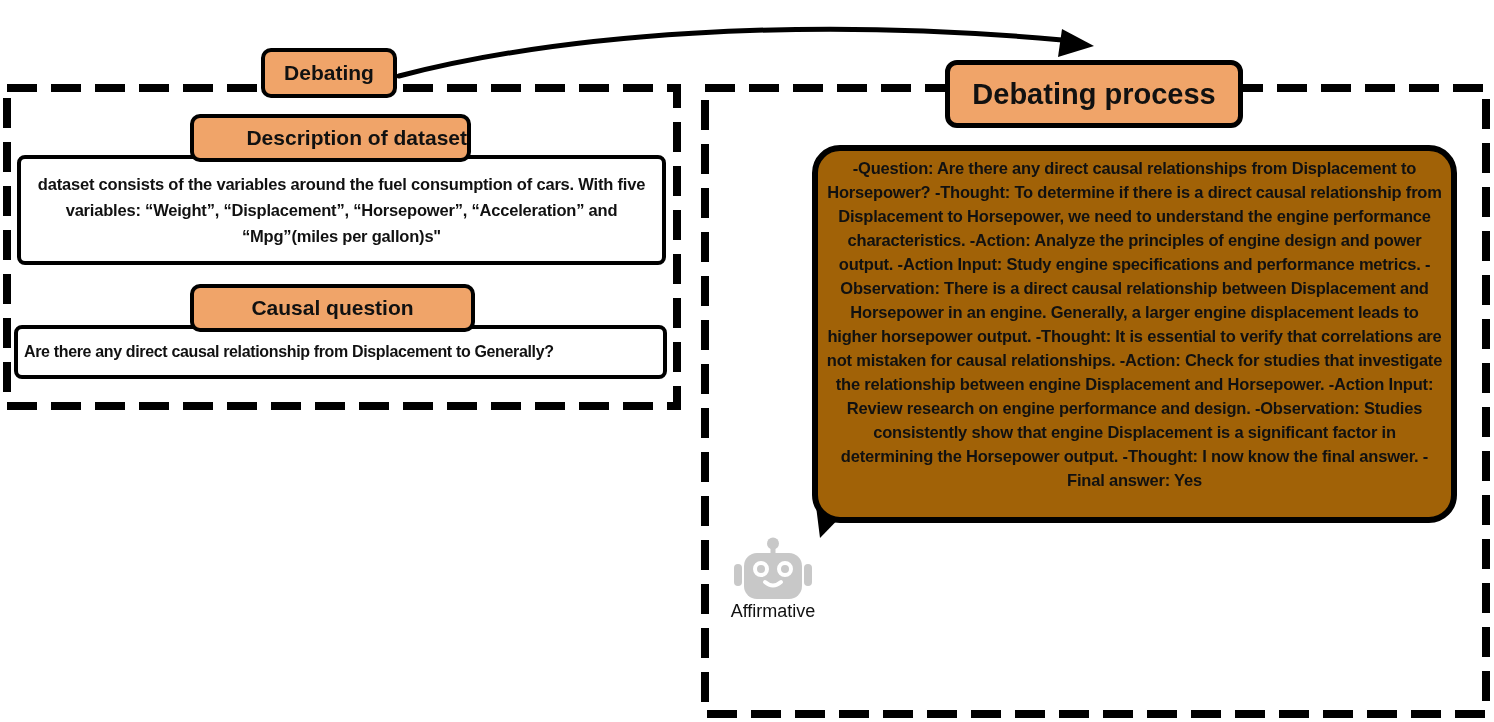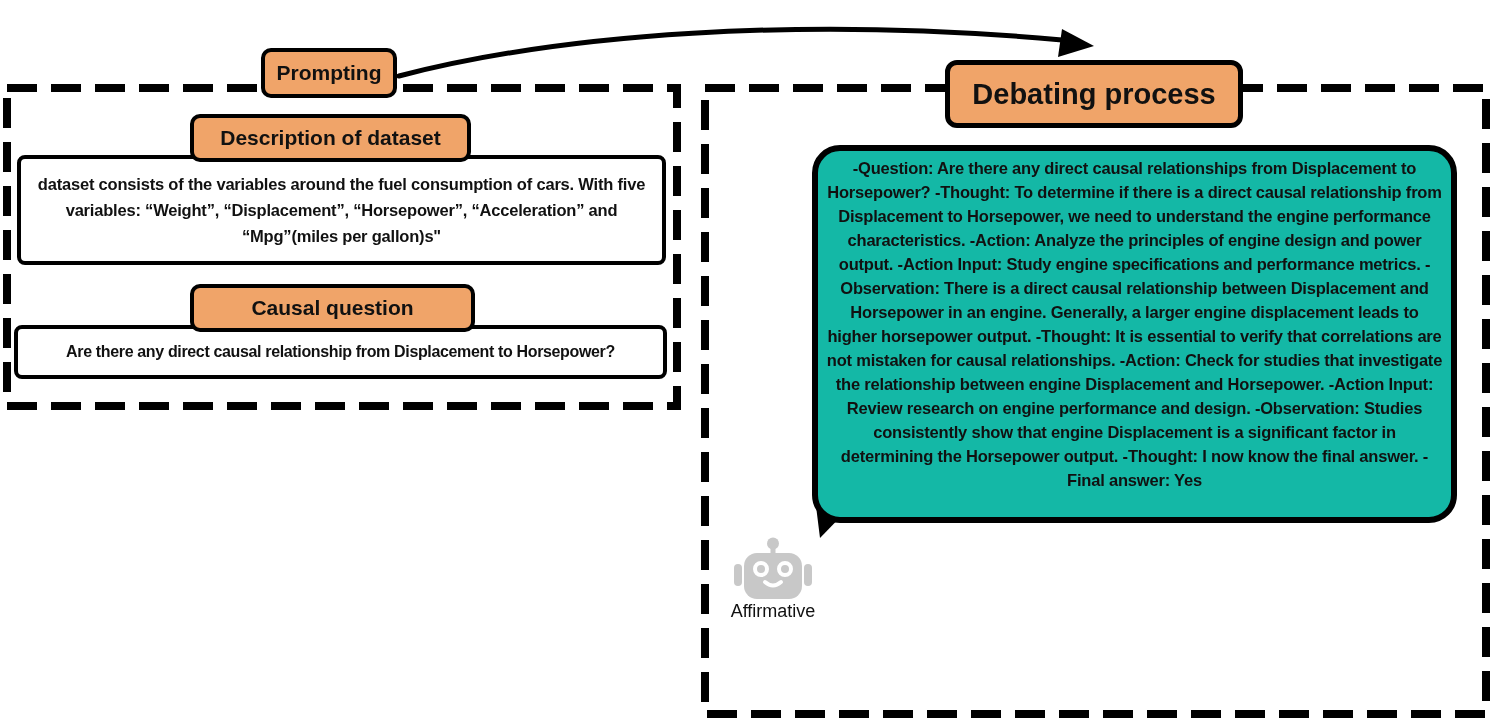--- a/index.html
+++ b/index.html
@@ -40,52 +40,52 @@
     background: var(--accent-orange, #F0A469);
     border: 4px solid var(--line-black, #000);
     border-radius: 10px;
     display: flex; align-items: center; justify-content: center;
     font-weight: 700;
     color: var(--text-black, #111);
     box-sizing: border-box;
     text-align: center;
   }
   .prompting-box   { left: 261px; top: 48px;  width: 136px; height: 50px; font-size: 21px; }
-  .desc-header     { left: 190px; top: 114px; width: 281px; height: 48px; font-size: 21px; }
+  .desc-header     { left: 190px; top: 114px; width: 281px; height: 48px; font-size: 21px; justify-content: flex-end; }
   .causal-header   { left: 190px; top: 284px; width: 285px; height: 48px; font-size: 21px; }
   .debating-box    { left: 945px; top: 60px;  width: 298px; height: 68px; font-size: 29px; border-width: 5px; border-radius: 12px; }
 
   .white-box {
     position: absolute;
     z-index: 2;
     background: #ffffff;
     border: 4px solid var(--line-black, #000);
     border-radius: 8px;
     box-sizing: border-box;
-    display: flex; align-items: center; justify-content: center;
+    display: flex; align-items: center; justify-content: flex-start;
     font-weight: 700;
     text-align: center;
     color: var(--text-black, #111);
   }
   .desc-text {
     left: 17px; top: 155px; width: 649px; height: 110px;
     font-size: 16.5px; line-height: 26px; letter-spacing: -0.2px;
     padding: 6px 10px;
   }
   .causal-text {
     left: 14px; top: 325px; width: 653px; height: 54px;
     font-size: 16px; letter-spacing: -0.35px;
     padding: 4px 6px;
   }
 
   .speech-bubble {
     position: absolute;
     z-index: 2;
     left: 812px; top: 145px; width: 645px; height: 378px;
-    background: #14b8a6;
+    background: #a16207;
     border: 6px solid var(--line-black, #000);
     border-radius: 28px;
     box-sizing: border-box;
     display: flex; align-items: flex-start; justify-content: center;
     font-weight: 700;
     font-size: 16.5px; line-height: 24px; letter-spacing: -0.2px;
     text-align: center;
     color: var(--text-black, #111);
     padding: 5px 8px;
   }
@@ -116,37 +116,37 @@
 
   <svg class="bg-svg" viewBox="0 0 1494 722" xmlns="http://www.w3.org/2000/svg">
     <rect class="dashed-rect" x="7" y="88" width="670" height="318"></rect>
     <rect class="dashed-rect" x="705" y="88" width="781" height="626"></rect>
     <path class="arrow-path" d="M 399 76 C 560 34, 800 16, 1062 40"></path>
     <polygon class="solid-black" points="1094,46 1058,57 1062,29"></polygon>
     <polygon class="solid-black" points="815,498 853,504 820,538"></polygon>
   </svg>
 
   <div class="orange-box prompting-box">
-    <span>Prompting</span>
+    <span>Debating</span>
   </div>
 
   <div class="orange-box desc-header">
     <span>Description of dataset</span>
   </div>
 
   <div class="white-box desc-text">
     <span>dataset consists of the variables around the fuel consumption of cars. With five variables: “Weight”, “Displacement”, “Horsepower”, “Acceleration” and “Mpg”(miles per gallon)s"</span>
   </div>
 
   <div class="orange-box causal-header">
     <span>Causal question</span>
   </div>
 
   <div class="white-box causal-text">
-    <span>Are there any direct causal relationship from Displacement to Horsepower?</span>
+    <span>Are there any direct causal relationship from Displacement to Generally?</span>
   </div>
 
   <div class="orange-box debating-box">
     <span>Debating process</span>
   </div>
 
   <div class="speech-bubble">
     <span>-Question: Are there any direct causal relationships from Displacement to Horsepower? -Thought: To determine if there is a direct causal relationship from Displacement to Horsepower, we need to understand the engine performance characteristics. -Action: Analyze the principles of engine design and power output. -Action Input: Study engine specifications and performance metrics. -Observation: There is a direct causal relationship between Displacement and Horsepower in an engine. Generally, a larger engine displacement leads to higher horsepower output. -Thought: It is essential to verify that correlations are not mistaken for causal relationships. -Action: Check for studies that investigate the relationship between engine Displacement and Horsepower. -Action Input: Review research on engine performance and design. -Observation: Studies consistently show that engine Displacement is a significant factor in determining the Horsepower output. -Thought: I now know the final answer. -Final answer: Yes</span>
   </div>
 

